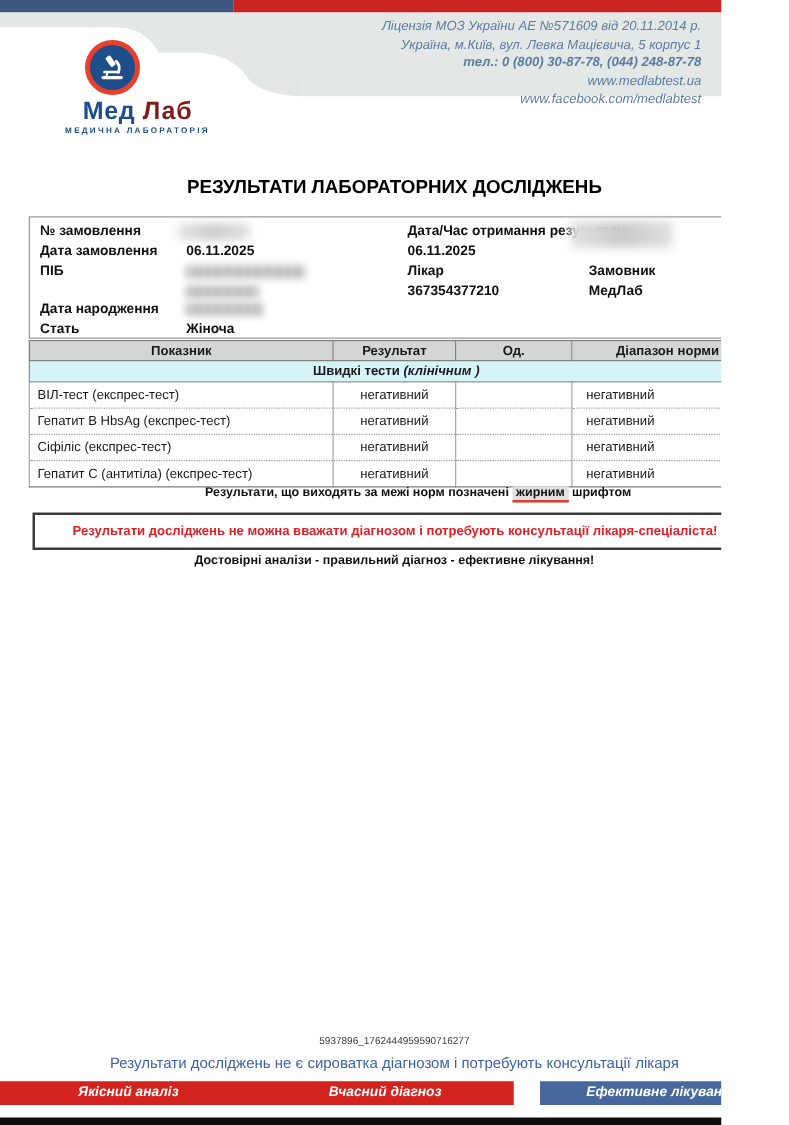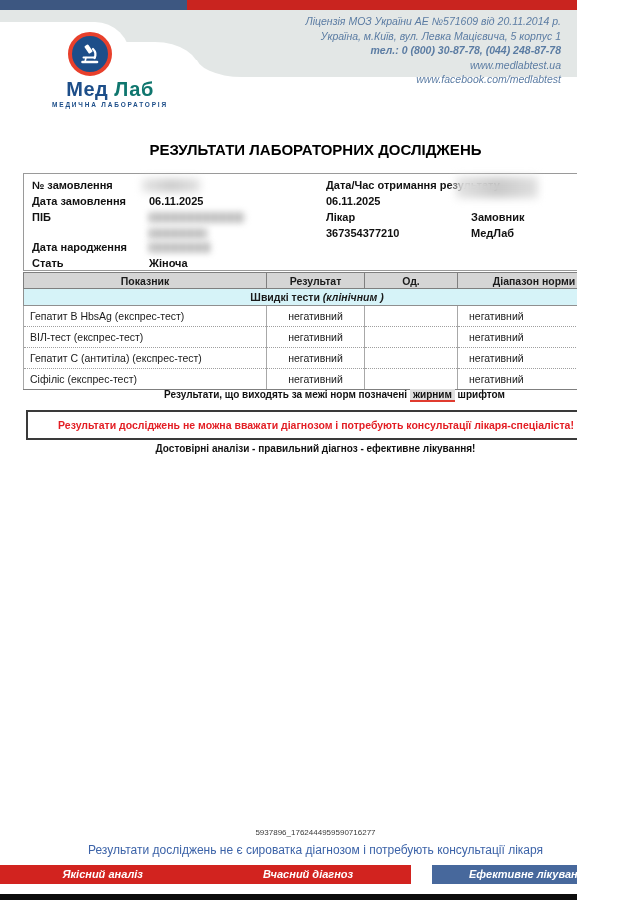--- a/index.html
+++ b/index.html
@@ -21,21 +21,21 @@
   .license{position:absolute;top:14px;right:16px;text-align:right;font-style:italic;
            font-size:10.5px;line-height:14.5px;color:#5b7ca3;}
   .license .bold{font-weight:bold;}
 
   
   .logo{position:absolute;left:30px;top:30px;width:160px;text-align:center;}
   .logo-circle{position:absolute;left:38px;top:2px;width:36px;height:36px;background:#1d4e89;
                border:4px solid #e8402c;border-radius:50%;display:flex;align-items:center;justify-content:center;}
   .logo-name{position:absolute;left:0;top:48px;width:160px;font-size:20px;font-weight:bold;letter-spacing:.5px;}
   .logo-name .p1{color:#1d4e89;}
-  .logo-name .p2{color:#0f766e;}
+  .logo-name .p2{color:#7f1d1d;}
   .logo-sub{position:absolute;left:0;top:71px;width:160px;font-size:6.5px;font-weight:bold;
             letter-spacing:1.8px;color:#1d4e89;}
 
   .doc-title{position:absolute;left:0;top:141px;width:631px;text-align:center;
              font-size:15px;font-weight:bold;color:#000;}
 
   
   .info-box{position:absolute;left:23px;top:173px;width:585px;height:96px;
             border:1px solid #9a9a9a;font-size:11px;font-weight:bold;color:#111;}
   .ib{position:absolute;white-space:nowrap;}
@@ -167,39 +167,39 @@
       <th>Од.</th>
       <th>Діапазон норми</th>
     </tr>
     <tr class="section">
       <td colspan="4">
         <span>Швидкі тести</span>
         <span class="it">(клінічним )</span>
       </td>
     </tr>
     <tr class="drow">
+      <td class="c-name">ВІЛ-тест (експрес-тест)</td>
+      <td class="c-res">негативний</td>
+      <td class="c-unit"></td>
+      <td class="c-range">негативний</td>
+    </tr>
+    <tr class="drow">
       <td class="c-name">Гепатит B HbsAg (експрес-тест)</td>
       <td class="c-res">негативний</td>
       <td class="c-unit"></td>
       <td class="c-range">негативний</td>
     </tr>
     <tr class="drow">
-      <td class="c-name">ВІЛ-тест (експрес-тест)</td>
+      <td class="c-name">Сіфіліс (експрес-тест)</td>
       <td class="c-res">негативний</td>
       <td class="c-unit"></td>
       <td class="c-range">негативний</td>
     </tr>
     <tr class="drow">
       <td class="c-name">Гепатит C (антитіла) (експрес-тест)</td>
-      <td class="c-res">негативний</td>
-      <td class="c-unit"></td>
-      <td class="c-range">негативний</td>
-    </tr>
-    <tr class="drow">
-      <td class="c-name">Сіфіліс (експрес-тест)</td>
       <td class="c-res">негативний</td>
       <td class="c-unit"></td>
       <td class="c-range">негативний</td>
     </tr>
   </tbody>
     </table>
 
   <div class="bold-note">
     <span>Результати, що виходять за межі норм позначені</span>
     <span class="hl">жирним</span>

